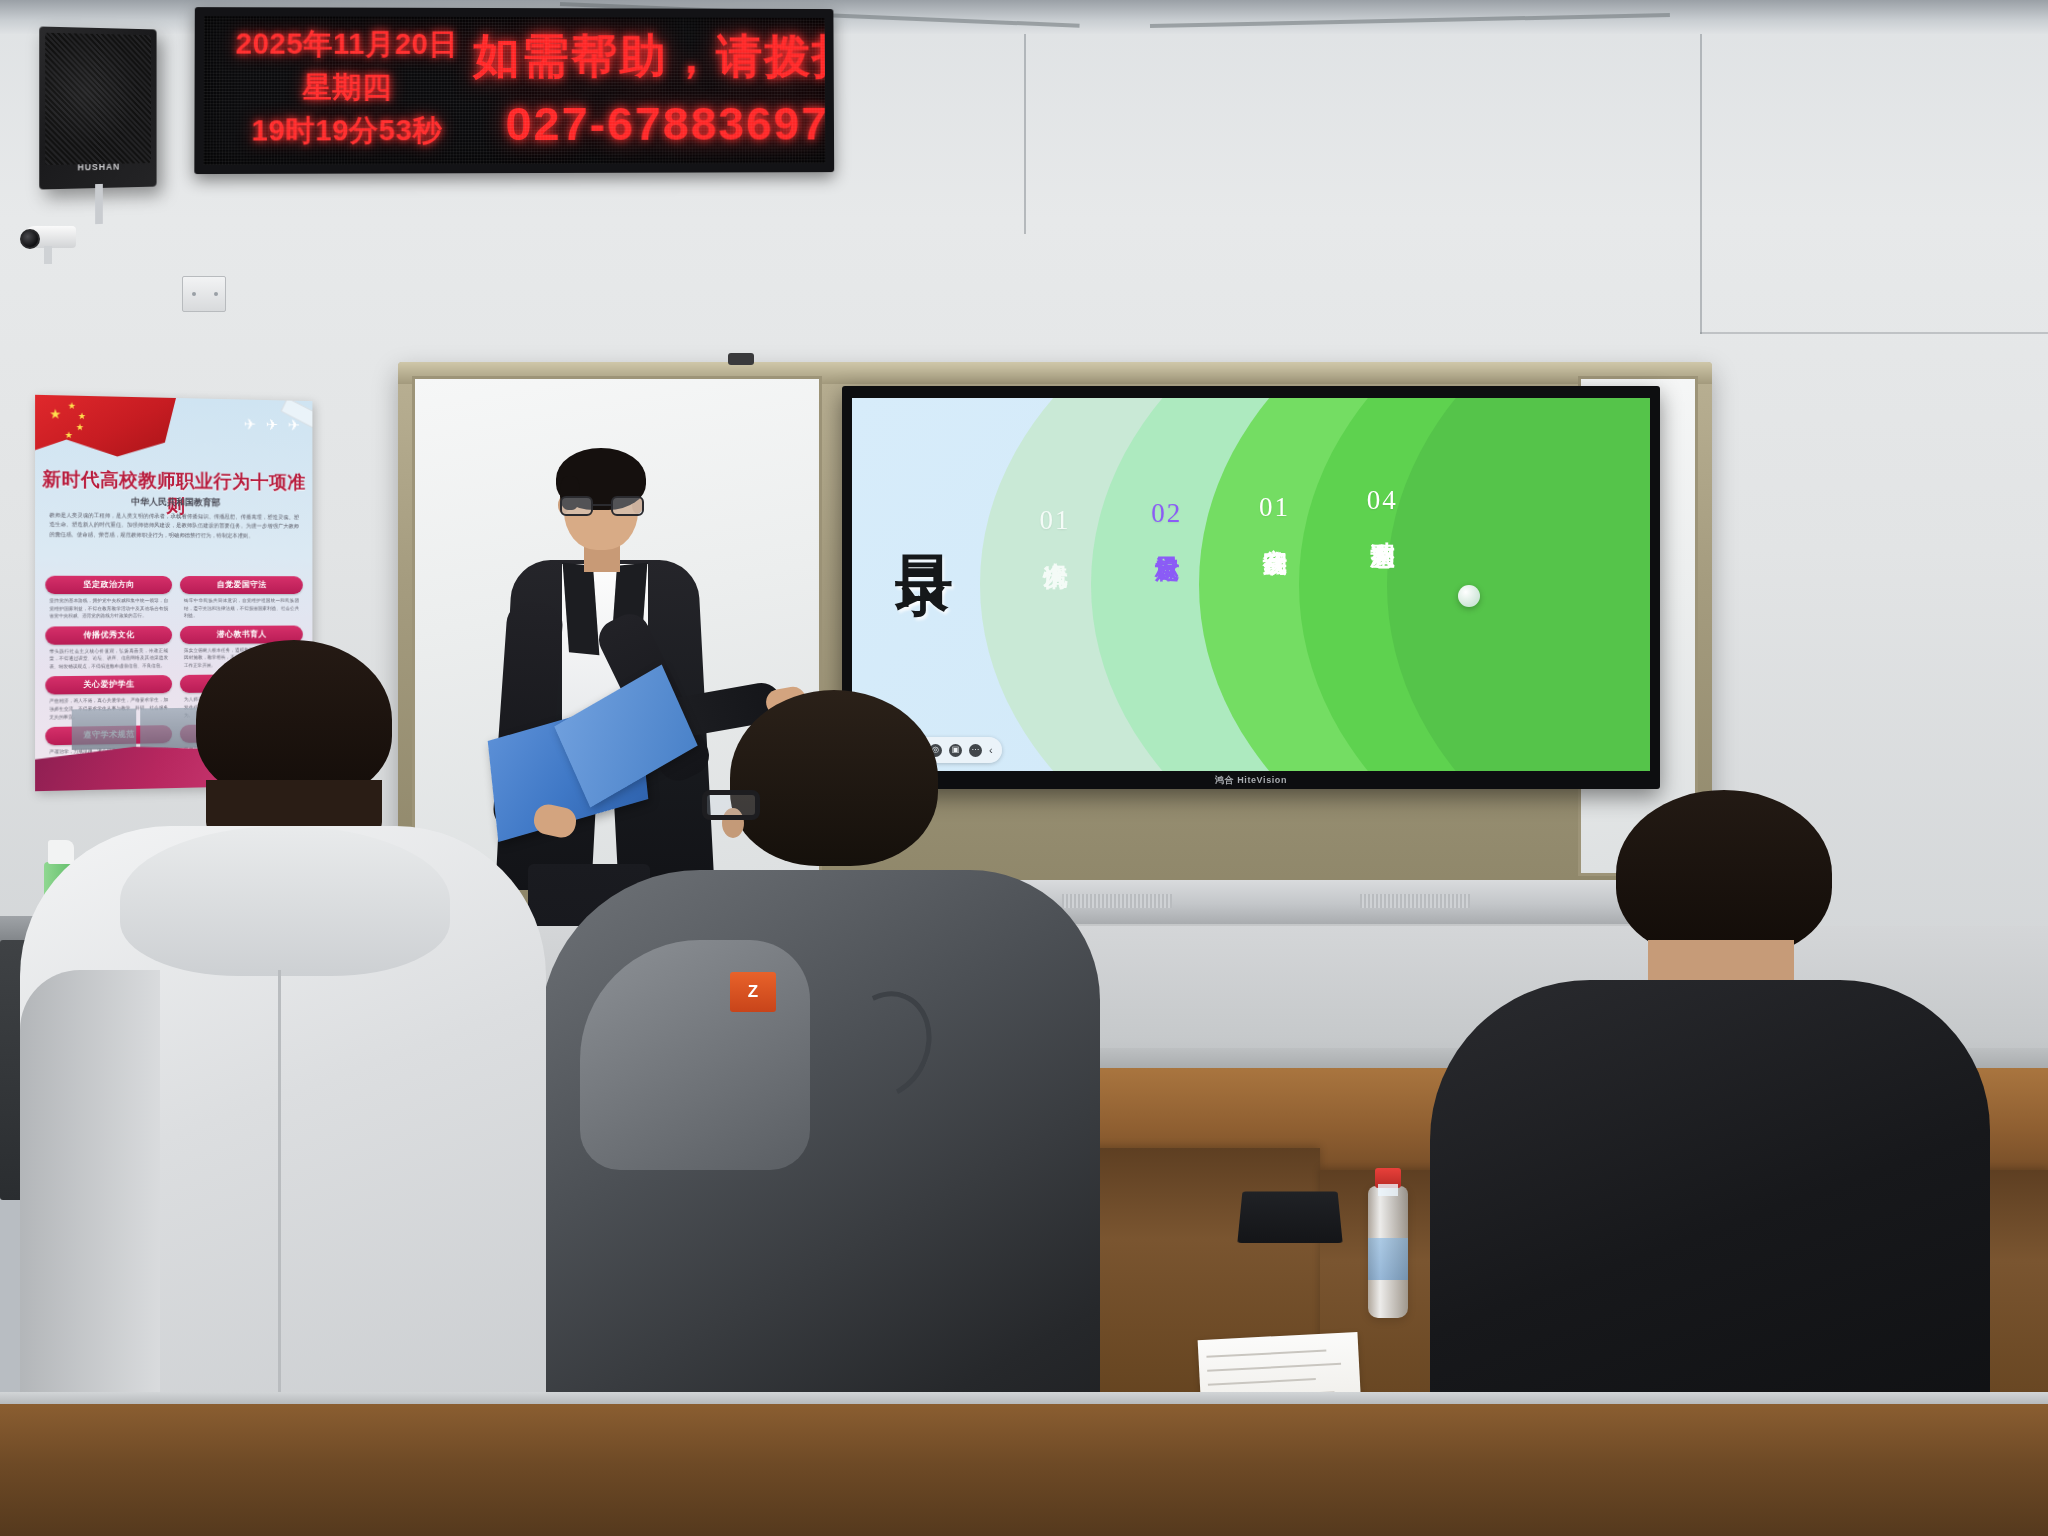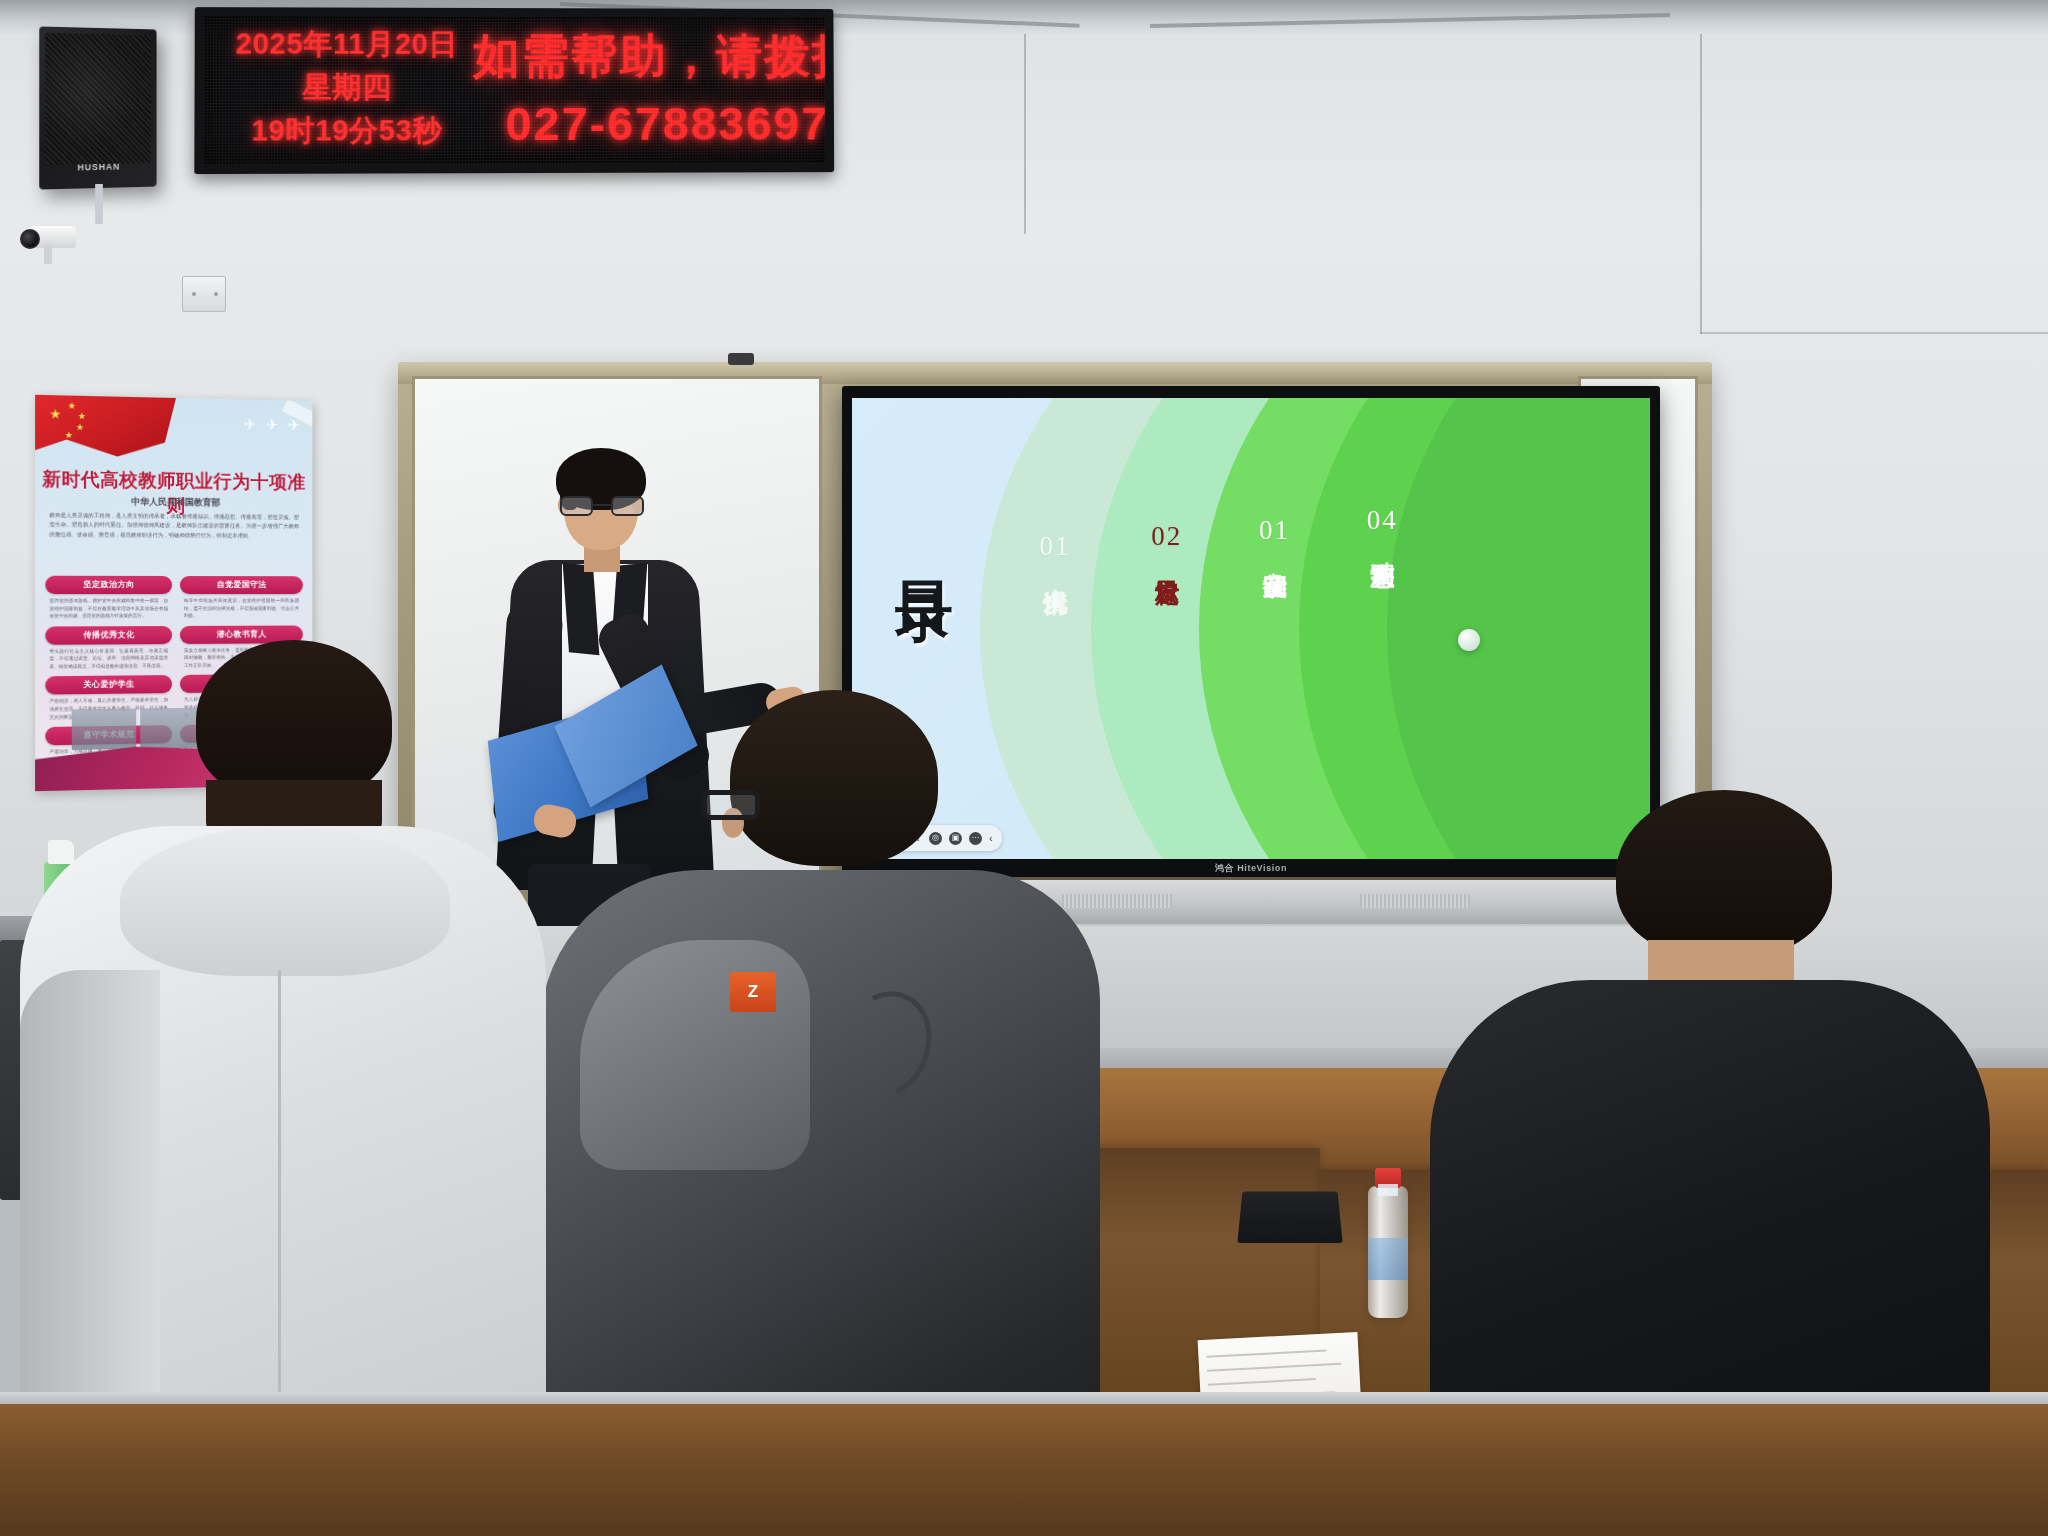--- a/index.html
+++ b/index.html
@@ -200,21 +200,21 @@
     background: linear-gradient(180deg,#cfc7a9,#a39a7d);
     border-radius:4px 4px 0 0;
   }
   #board-frame .top-sensor {
     position:absolute; left:330px; top:-9px; width:26px; height:12px;
     background:#3a3a3c; border-radius:3px;
   }
 
   
   #display {
-    position: absolute; left: 842px; top: 386px; width: 818px; height: 491px;
+    position: absolute; left: 842px; top: 386px; width: 818px; height: 403px;
     background:#0d0e10; border-radius:3px;
     box-shadow: 0 8px 22px rgba(0,0,0,.45);
     padding: 12px 10px 18px 10px;
   }
   #screen {
     position: relative; width:100%; height:100%; overflow:hidden;
     background:#dff0fb;
   }
   .slide-bg {
     position:absolute; inset:0;
@@ -244,21 +244,21 @@
     font-family: "Liberation Serif", serif;
     font-size: 27px; font-weight: 500; letter-spacing: 2px;
     text-shadow: 0 1px 2px rgba(0,0,0,.08);
   }
   .toc-label {
     font-size: 24px; font-weight: 800; margin-top: 4px; letter-spacing: 1px;
     writing-mode: vertical-rl; text-orientation: upright;
     display:inline-block;
   }
   .toc-1 { left: 23.5%; top: 29%; color:#ffffff; }
-  .toc-2 { left: 37.5%; top: 27%; color:#7f1d1d; }
+  .toc-2 { left: 37.5%; top: 27%; color:#8b5cf6; }
   .toc-3 { left: 51%;   top: 25.5%; color:#ffffff; }
   .toc-4 { left: 64.5%; top: 23.5%; color:#ffffff; }
   .toc-1 .toc-num, .toc-1 .toc-label { color:#f4fbf7; }
 
   .slide-dot {
     position:absolute; left: 76%; top: 50%; width: 22px; height:22px;
     border-radius:50%;
     background: radial-gradient(circle at 35% 32%, #ffffff, #cfe6d9 70%);
     box-shadow: 0 2px 6px rgba(0,0,0,.25);
   }

